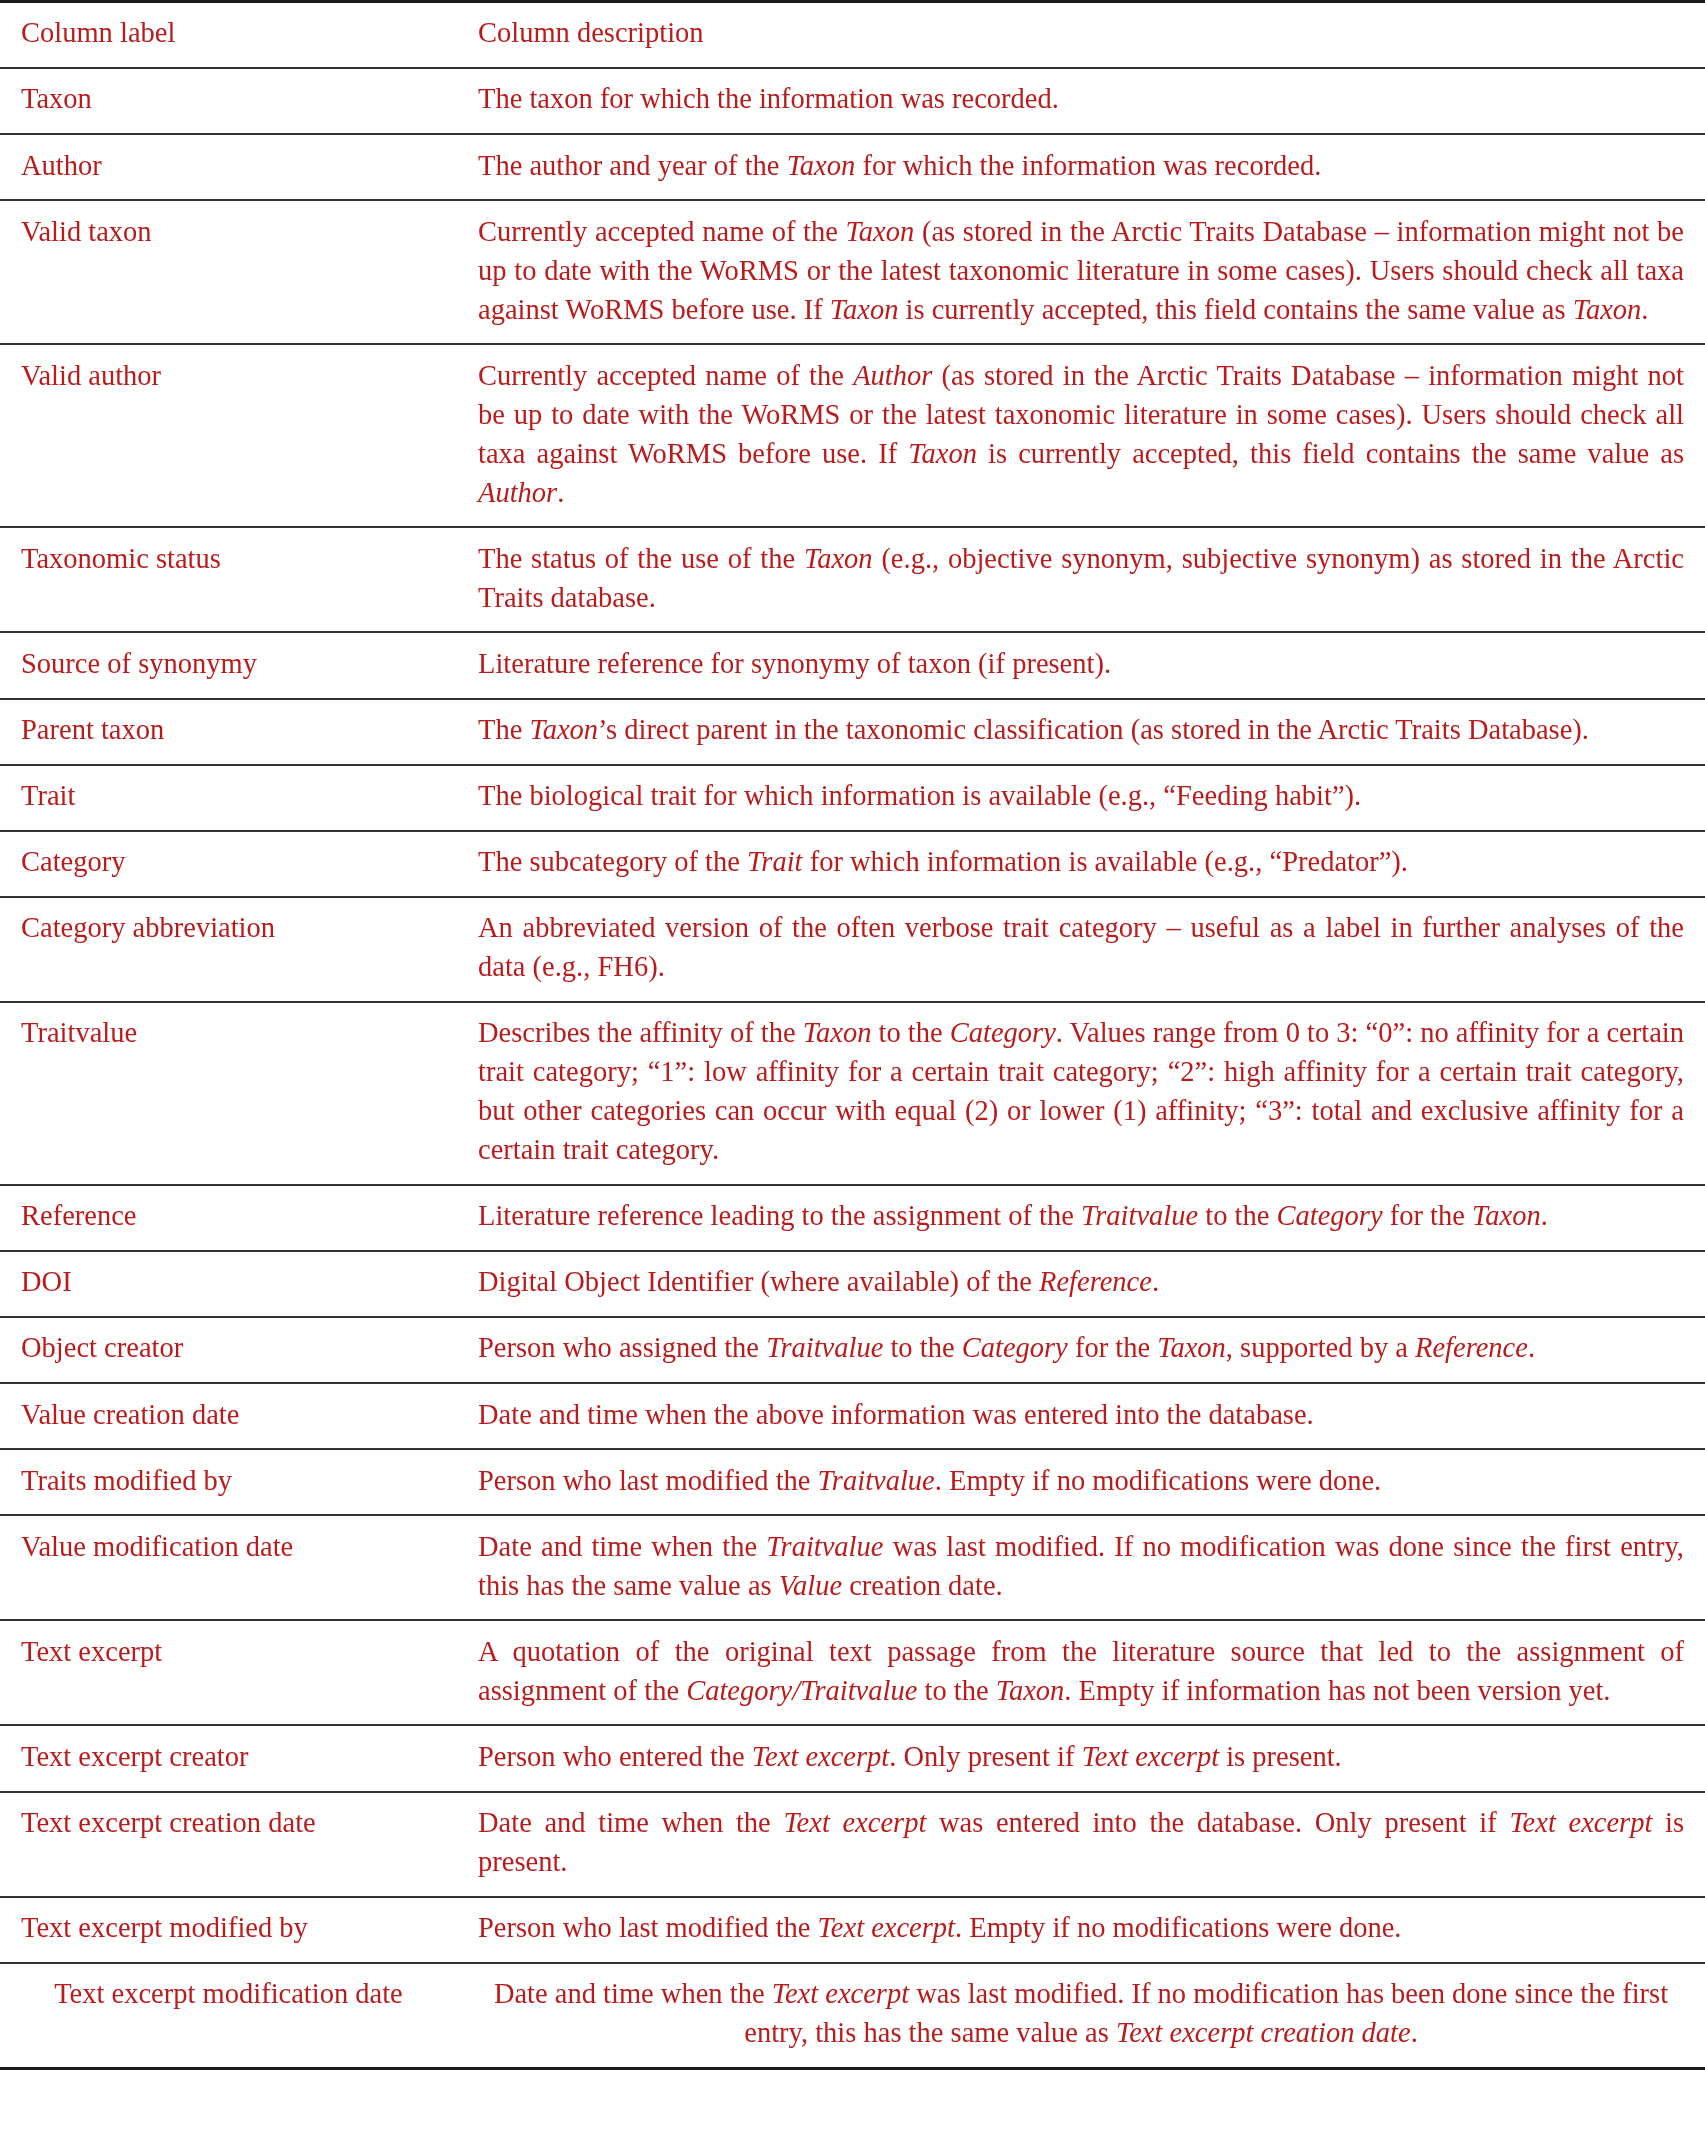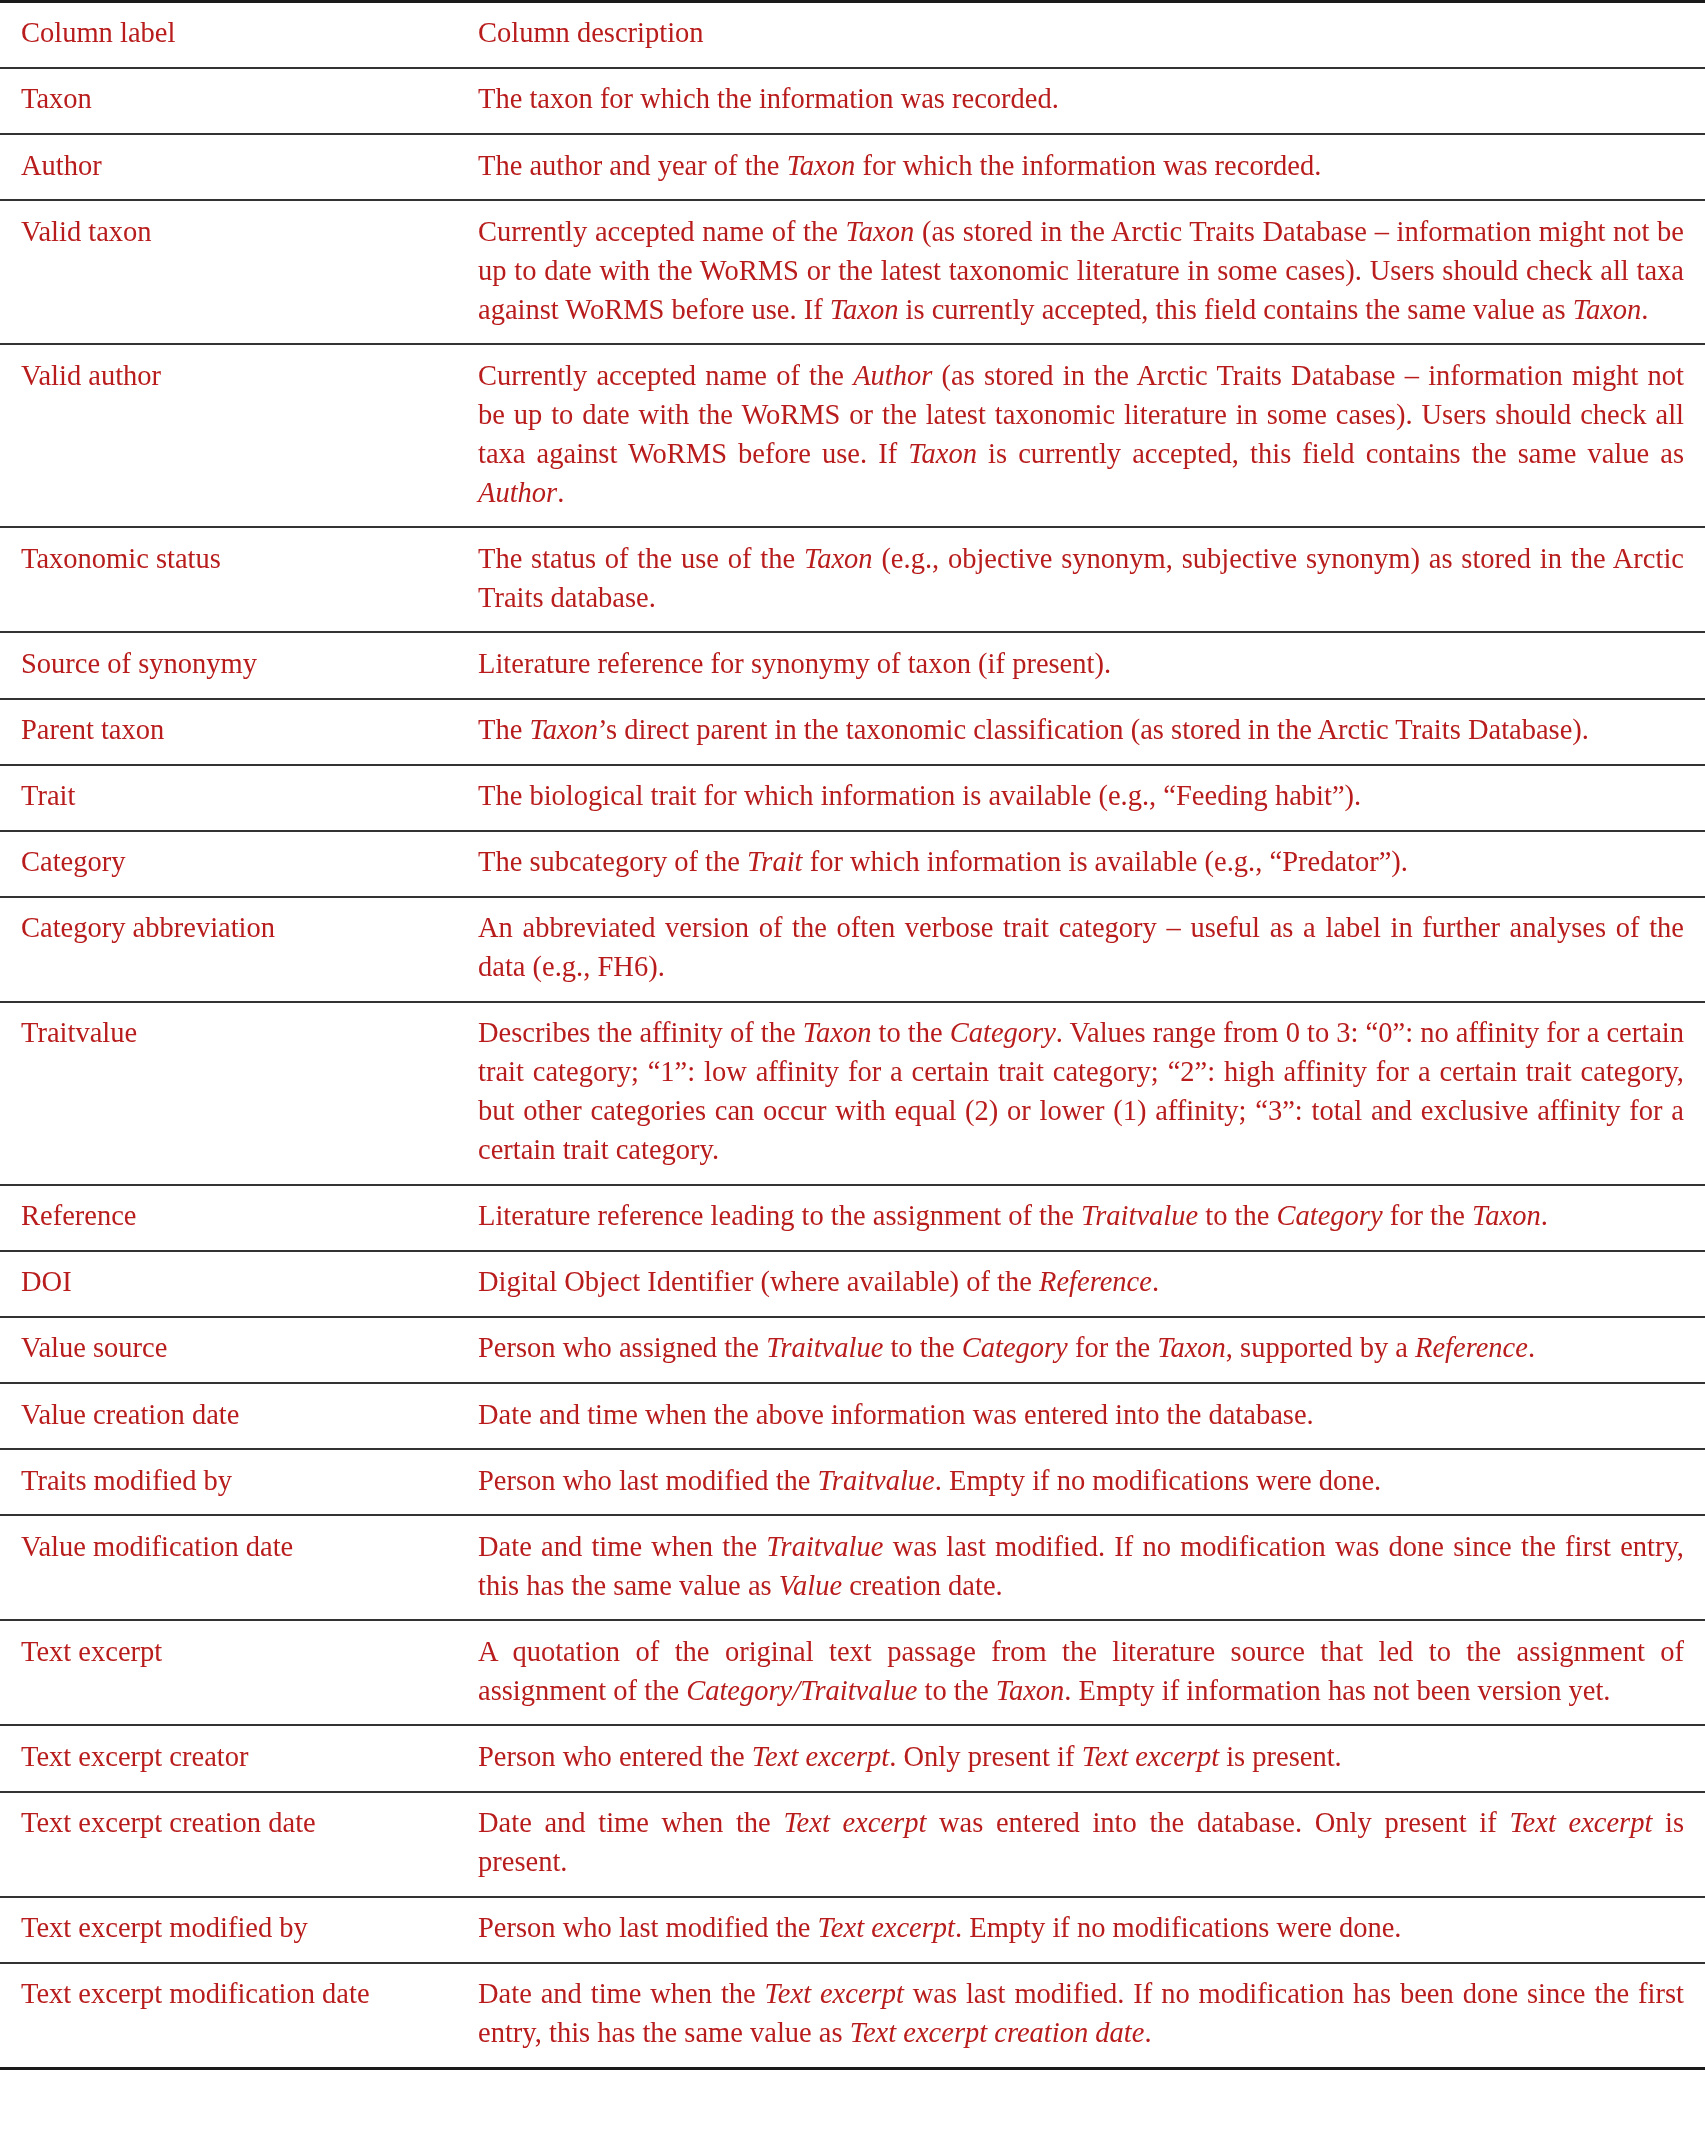--- a/index.html
+++ b/index.html
@@ -15,21 +15,21 @@
   .tbl td, .tbl th {
     vertical-align: top;
     text-align: left;
     font-weight: normal;
     padding: 10.4px 21px 14.7px 21px;
     line-height: 39px;
     border-bottom: 2.2px solid #333333;
   }
   .tbl td.label, .tbl th.label { width: 415px; }
   .tbl td.desc, .tbl th.desc { padding-left: 21px; text-align: justify; }
-  .tbl tr:last-child td { border-bottom: 3.5px solid #1a1a1a; }
+  .tbl tr:last-child td { border-bottom: 3.5px solid #1a1a1a; text-align: center; }
   .tbl thead th { border-bottom: 2.2px solid #333333; }
   em { font-style: italic; }
 </style>
 </head>
 <body>
 
 <table class="tbl">
   <thead>
     <tr>
       <th class="label">Column label</th>
@@ -83,21 +83,21 @@
   </tr>
       <tr>
     <td class="label">Reference</td>
     <td class="desc"><span>Literature reference leading to the assignment of the </span><em>Traitvalue</em><span> to the </span><em>Category</em><span> for the </span><em>Taxon</em><span>.</span></td>
   </tr>
       <tr>
     <td class="label">DOI</td>
     <td class="desc"><span>Digital Object Identifier (where available) of the </span><em>Reference</em><span>.</span></td>
   </tr>
       <tr>
-    <td class="label">Value source</td>
+    <td class="label">Object creator</td>
     <td class="desc"><span>Person who assigned the </span><em>Traitvalue</em><span> to the </span><em>Category</em><span> for the </span><em>Taxon</em><span>, supported by a </span><em>Reference</em><span>.</span></td>
   </tr>
       <tr>
     <td class="label">Value creation date</td>
     <td class="desc"><span>Date and time when the above information was entered into the database.</span></td>
   </tr>
       <tr>
     <td class="label">Traits modified by</td>
     <td class="desc"><span>Person who last modified the </span><em>Traitvalue</em><span>. Empty if no modifications were done.</span></td>
   </tr>

